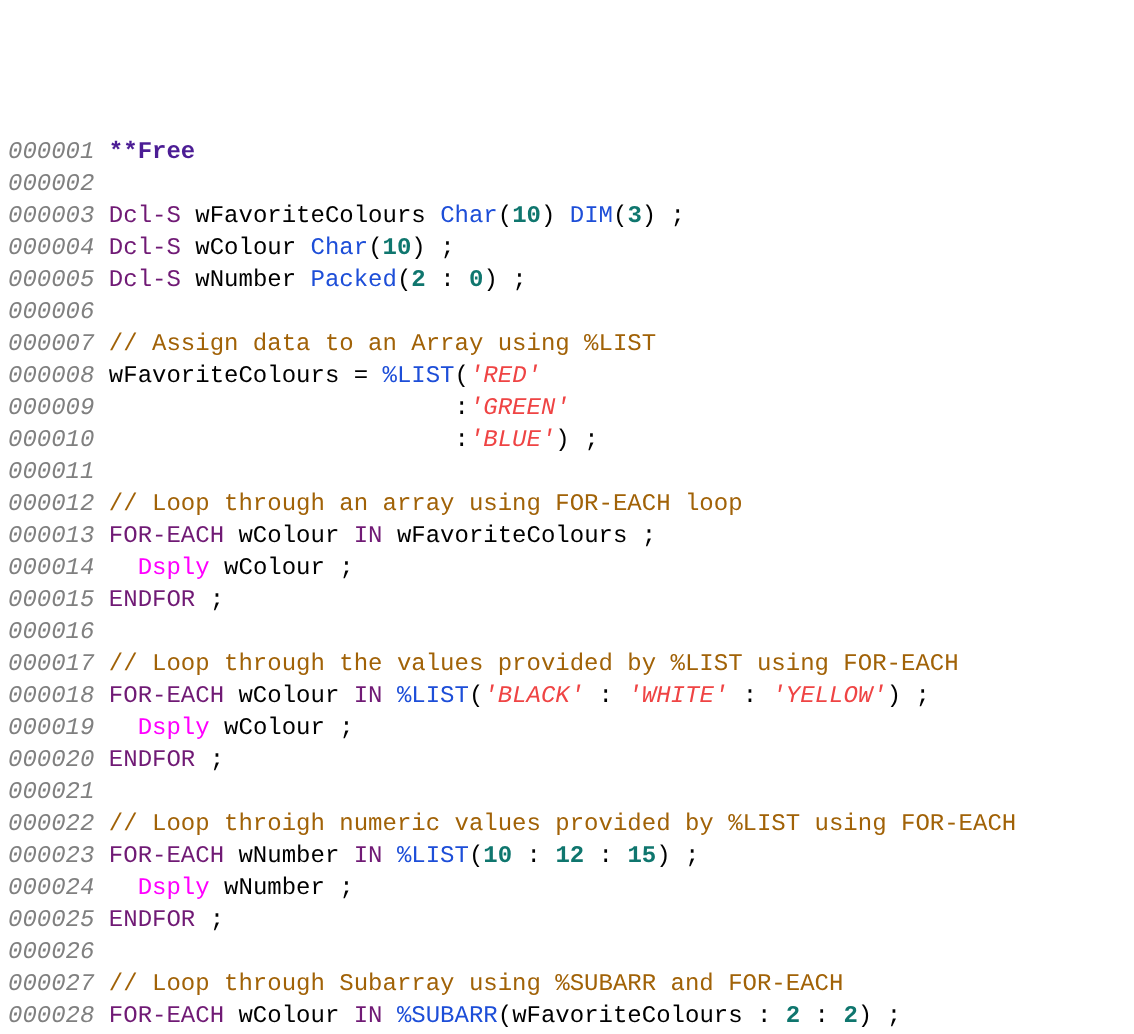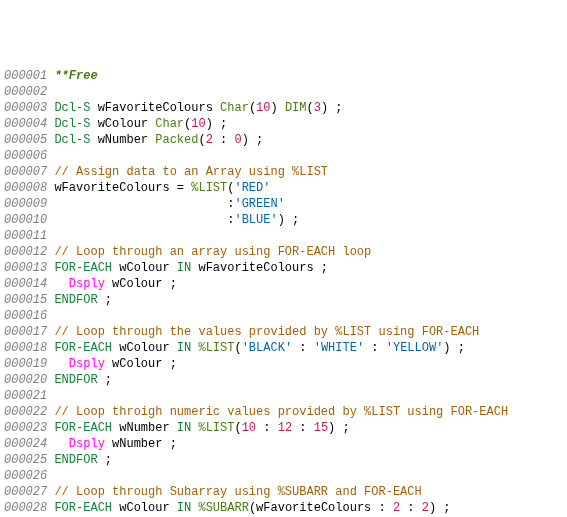--- a/index.html
+++ b/index.html
@@ -6,26 +6,26 @@
     margin: 0;
     padding: 4px;
     background: #ffffff;
     font-family: "Courier New", monospace;
     font-size: 12px;
     line-height: 16px;
     white-space: pre;
     color: #000000;
   }
   .lineno   { color: #808080; font-style: italic; }
-  .green    { color: #4d7c0f; font-style: italic; }
-  .blue     { color: #15803d; text-align: center; }
-  .purple   { color: #4d7c0f; }
-  .teal     { color: #be185d; }
+  .green    { color: #4c1d95; }
+  .blue     { color: #701a75; text-align: center; }
+  .purple   { color: #1d4ed8; }
+  .teal     { color: #0f766e; font-weight: bold; }
   .darkred  { color: #a16207; }
-  .red      { color: #0369a1; }
+  .red      { color: #ef4444; font-style: italic; }
   .hotpink  { color: #ff00ff; margin-top: 36px; }
   .black    { color: #000000; font-family: Liberation Mono, monospace; }
   .bold     { font-weight: bold; }
   .codeblock { }
   div.line  { }
 </style>
 </head>
 <body>
 
 

